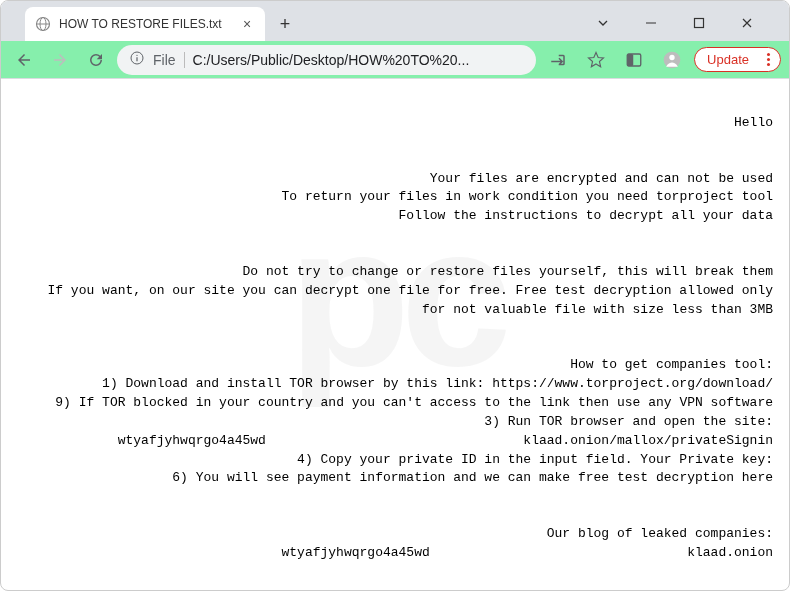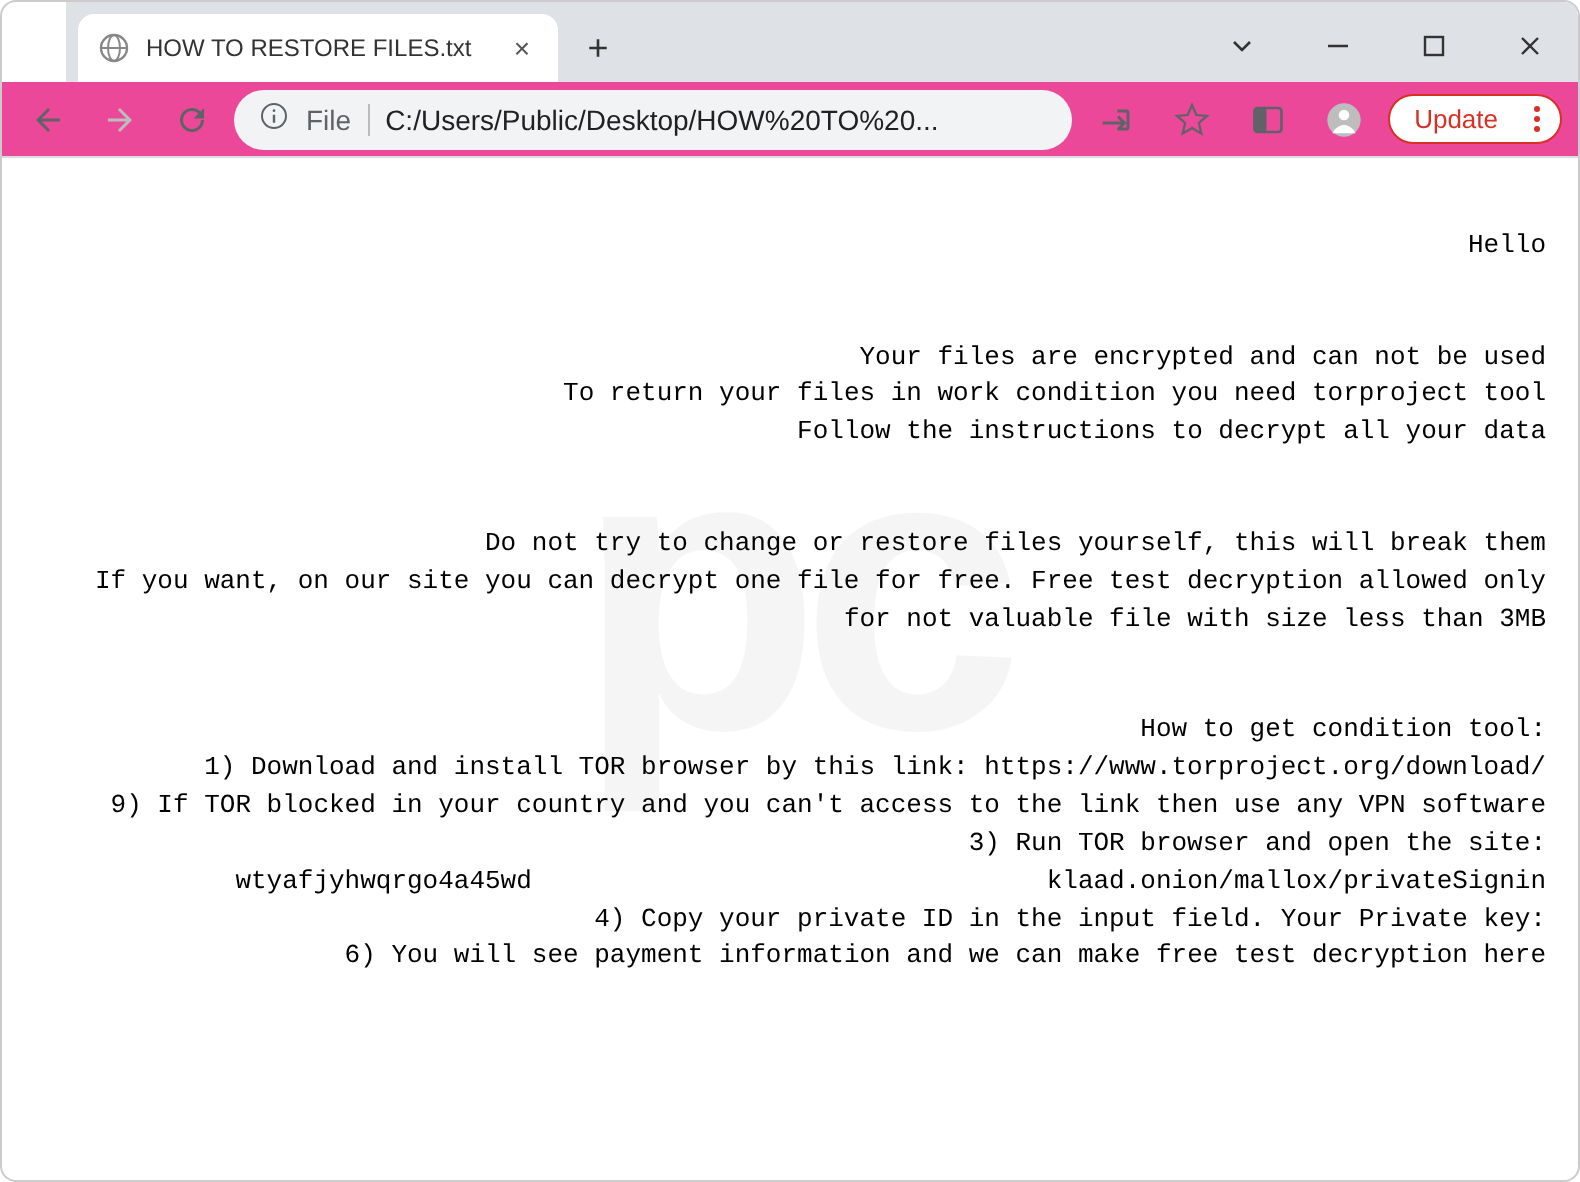--- a/index.html
+++ b/index.html
@@ -11,23 +11,22 @@
       overflow: hidden;
       border: 1px solid #ccc;
       border-radius: 8px;
       position: relative;
     }
     .titlebar {
       height: 40px;
       background: #dee1e6;
       display: flex;
       align-items: flex-end;
-      padding: 0 2px;
-      position: relative;
-      margin-left: 32px;
+      padding: 0 20px;
+      position: relative;
     }
     .tab {
       display: flex;
       align-items: center;
       background: #fff;
       height: 34px;
       border-radius: 8px 8px 0 0;
       padding: 0 10px;
       width: 240px;
       margin-top: 6px;
@@ -71,21 +70,21 @@
       width: 44px;
       height: 30px;
       display: flex;
       align-items: center;
       justify-content: center;
       color: #333;
     }
     .win-btn svg { display: block; }
     .toolbar {
       height: 38px;
-      background: #ec4899;
+      background: #86efac;
       border-bottom: 1px solid #dadce0;
       display: flex;
       align-items: center;
       padding: 0 8px;
       gap: 6px;
     }
     .nav-btn {
       width: 30px;
       height: 30px;
       display: flex;
@@ -261,21 +260,23 @@
 
 <div class="watermark">pc</div>
 
 <div class="content">
 <div class="p">Hello</div>
 <div class="p"><span>Your files are encrypted and can not be used</span>
 <span>To return your files in work condition you need torproject tool</span>
 <span>Follow the instructions to decrypt all your data</span></div>
 <div class="p"><span>Do not try to change or restore files yourself, this will break them</span>
 <span>If you want, on our site you can decrypt one file for free. Free test decryption allowed only for not valuable file with size less than 3MB</span></div>
-<div class="p"><span>How to get condition tool:</span>
+<div class="p"><span>How to get companies tool:</span>
 <span>1) Download and install TOR browser by this link: https://www.torproject.org/download/</span>
 <span>9) If TOR blocked in your country and you can't access to the link then use any VPN software</span>
 <span>3) Run TOR browser and open the site:</span>
 <span>wtyafjyhwqrgo4a45wd                                 klaad.onion/mallox/privateSignin</span>
 <span>4) Copy your private ID in the input field. Your Private key:</span>
 <span>6) You will see payment information and we can make free test decryption here</span></div>
+<div class="p"><span>Our blog of leaked companies:</span>
+<span>wtyafjyhwqrgo4a45wd                                 klaad.onion</span></div>
 
 </div>
 
 </body></html>

